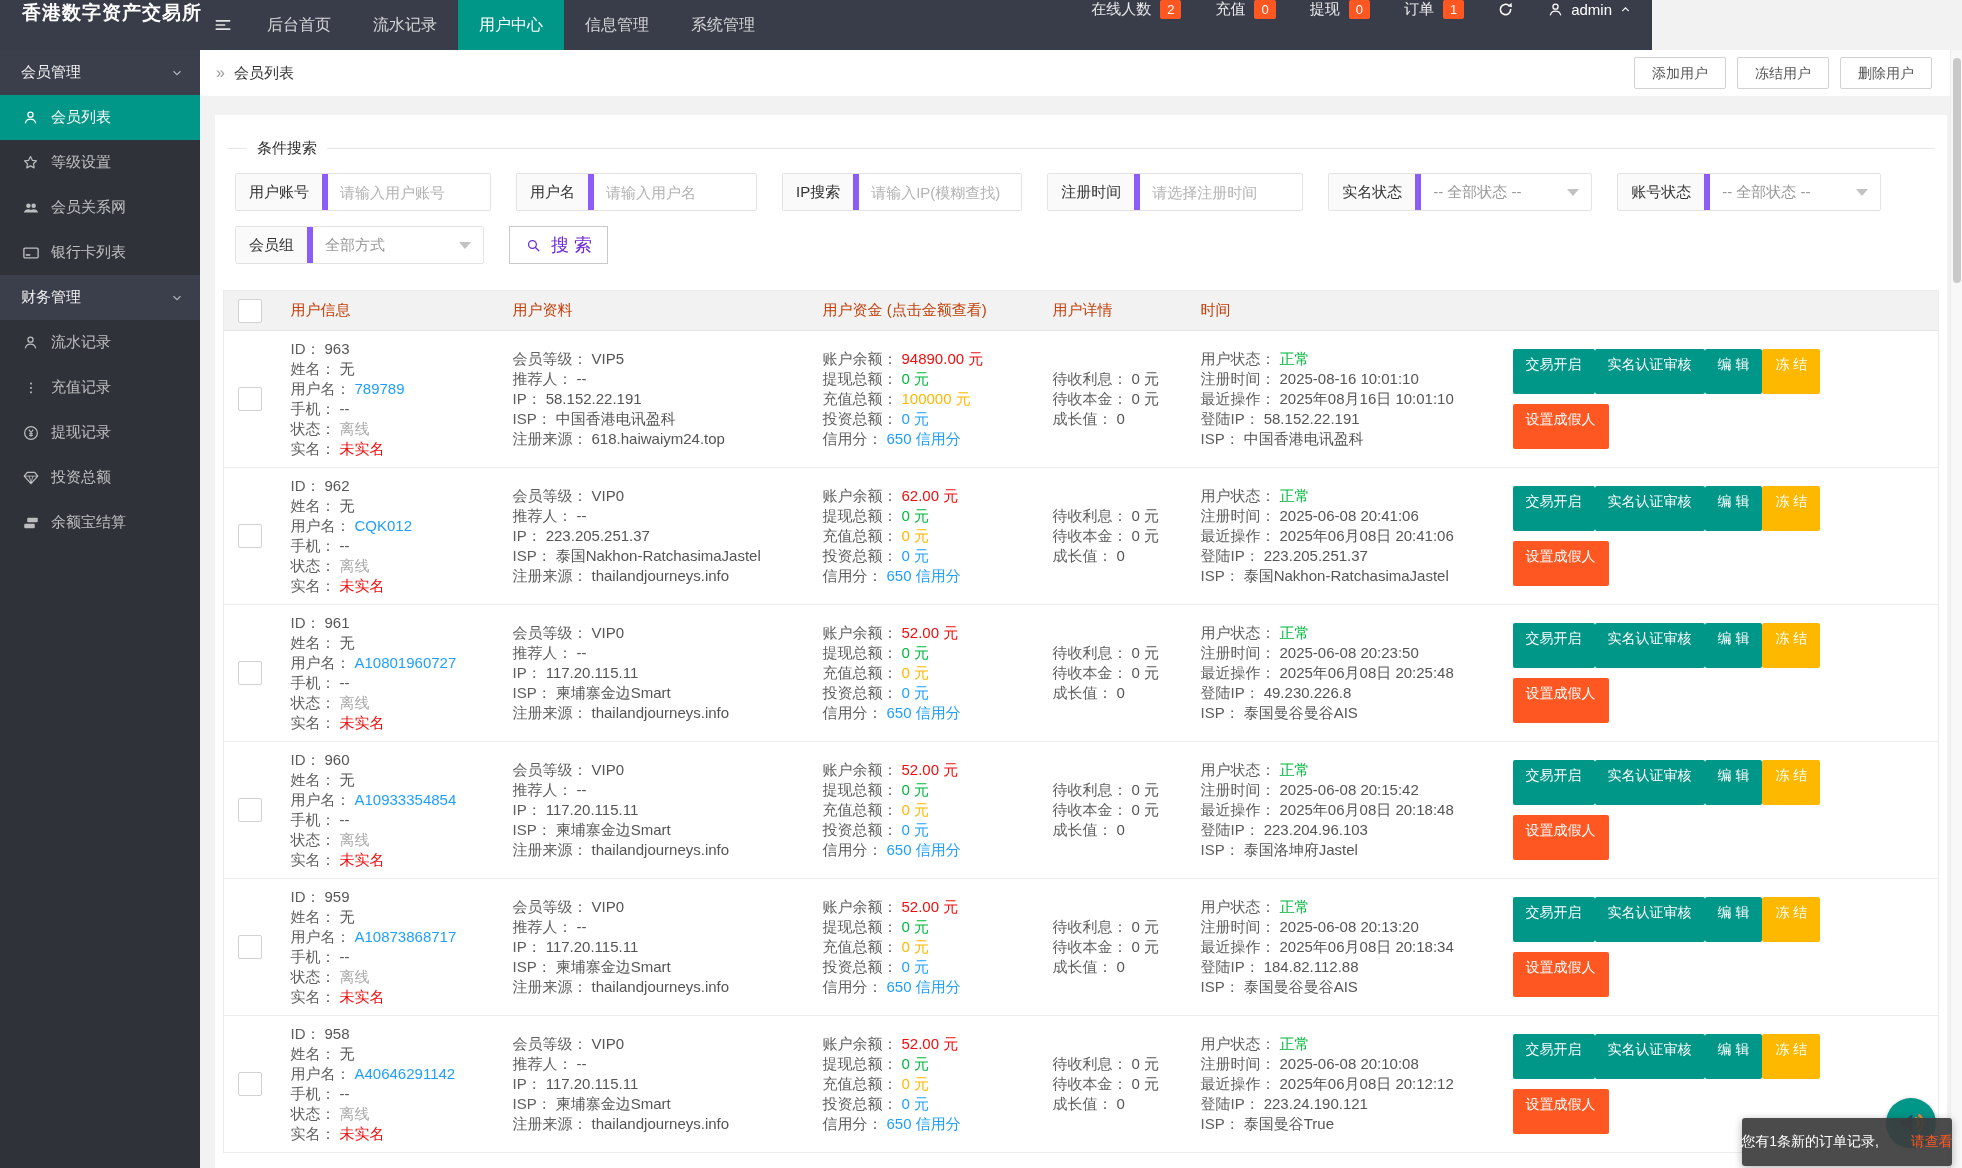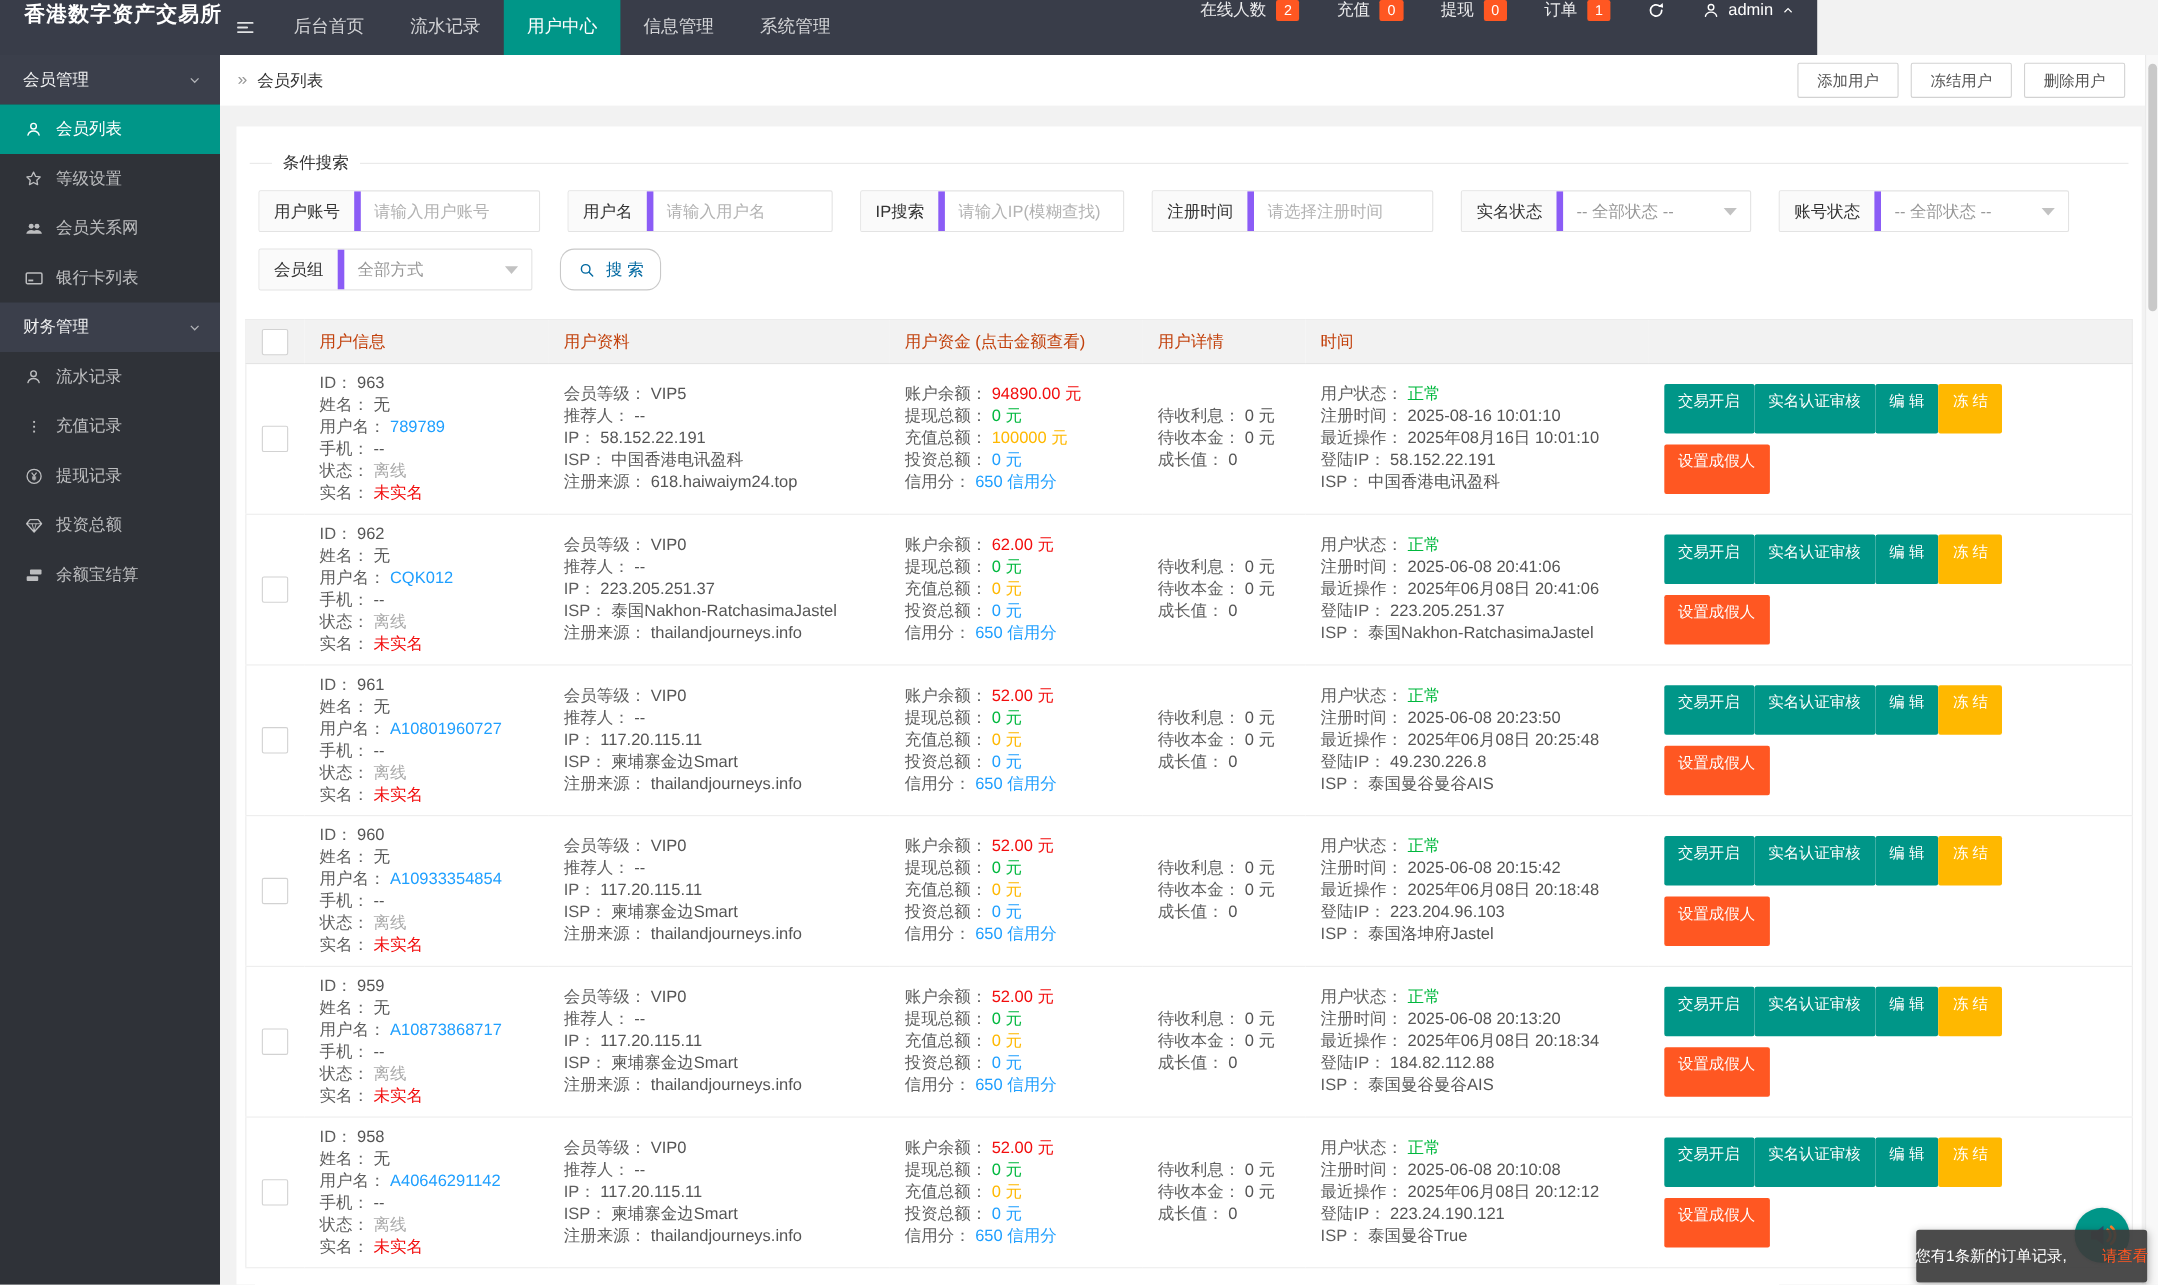--- a/index.html
+++ b/index.html
@@ -42,21 +42,21 @@
   
   fieldset.cond { border:none; border-top:1px solid #e8e8e8; margin:14px 4px 0; padding:0 8px; }
   fieldset.cond legend { padding:0 10px; margin-left:12px; color:#333; font-size:15px; }
   .srow { margin-top:15px; display:flex; align-items:center; }
   .sgroup { display:inline-flex; align-items:stretch; height:38px; border:1px solid #e3e3e3; border-radius:2px; margin-right:25px; background:#fff; }
   .sgroup .slbl { display:flex; align-items:center; padding:0 13px; background:#fafafa; border-right:6px solid #8b5cf6; color:#333; font-size:15px; white-space:nowrap; }
   .sgroup input { border:none; outline:none; padding:0 12px; width:162px; font-size:15px; color:#333; background:transparent; }
   .sgroup input::placeholder { color:#b3b3b3; }
   .sgroup .sval { display:flex; align-items:center; padding:0 12px; width:170px; color:#999; font-size:15px; cursor:pointer; }
   .tri { margin-left:auto; width:0; height:0; border-left:6px solid transparent; border-right:6px solid transparent; border-top:7px solid #c2c2c2; }
-  .search-btn { display:inline-flex; align-items:center; gap:9px; height:38px; padding:0 15px; border:1px solid #c9c9c9; border-radius:13px; background:#fff; color:#0369a1; font-size:15px; cursor:pointer; }
+  .search-btn { display:inline-flex; align-items:center; gap:9px; height:38px; padding:0 15px; border:1px solid #c9c9c9; border-radius:0; background:#fff; color:#6d28d9; font-size:18px; cursor:pointer; }
 
   
   table.users { width:100%; border-collapse:collapse; margin-top:26px; border:1px solid #ececec; table-layout:fixed; }
   table.users th { background:#f2f2f2; height:40px; font-weight:normal; color:#c2410c; font-size:15px; text-align:left; padding:0 14px; border-bottom:1px solid #e4e4e4; }
   table.users td { border-bottom:1px solid #ededed; padding:8px 14px; vertical-align:middle; color:#5a5a5a; font-size:15px; }
   .col-cb { width:53px; } .col-info { width:222px; } .col-prof { width:310px; } .col-money { width:230px; } .col-det { width:148px; } .col-time { width:312px; }
   .cb { width:24px; height:24px; border:1px solid #d2d2d2; border-radius:2px; background:#fff; cursor:pointer; }
   th .cb { margin:0; }
   .ln { line-height:20px; white-space:nowrap; }
   .ln .lb { color:#5f5f5f; }

